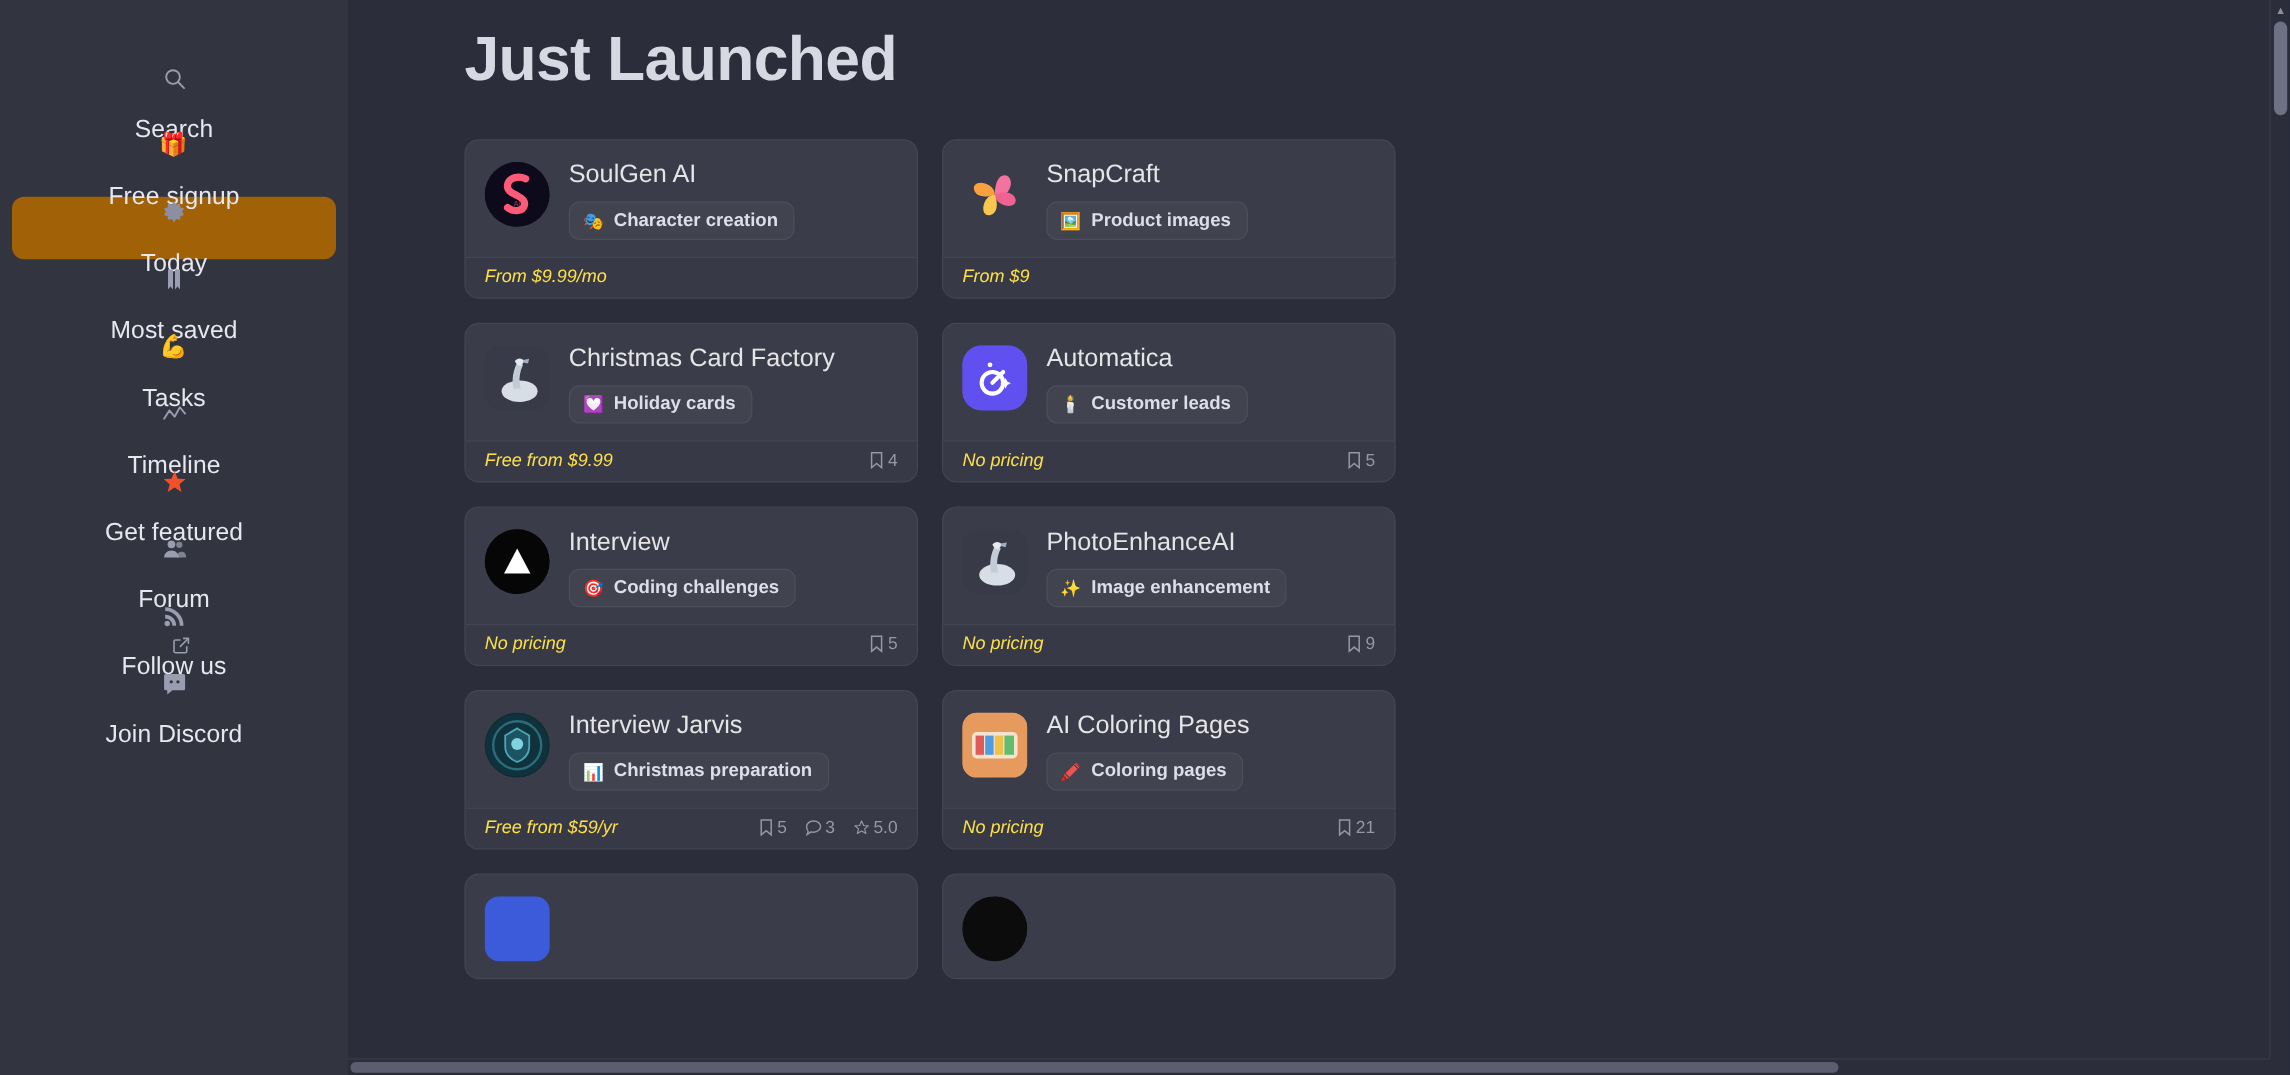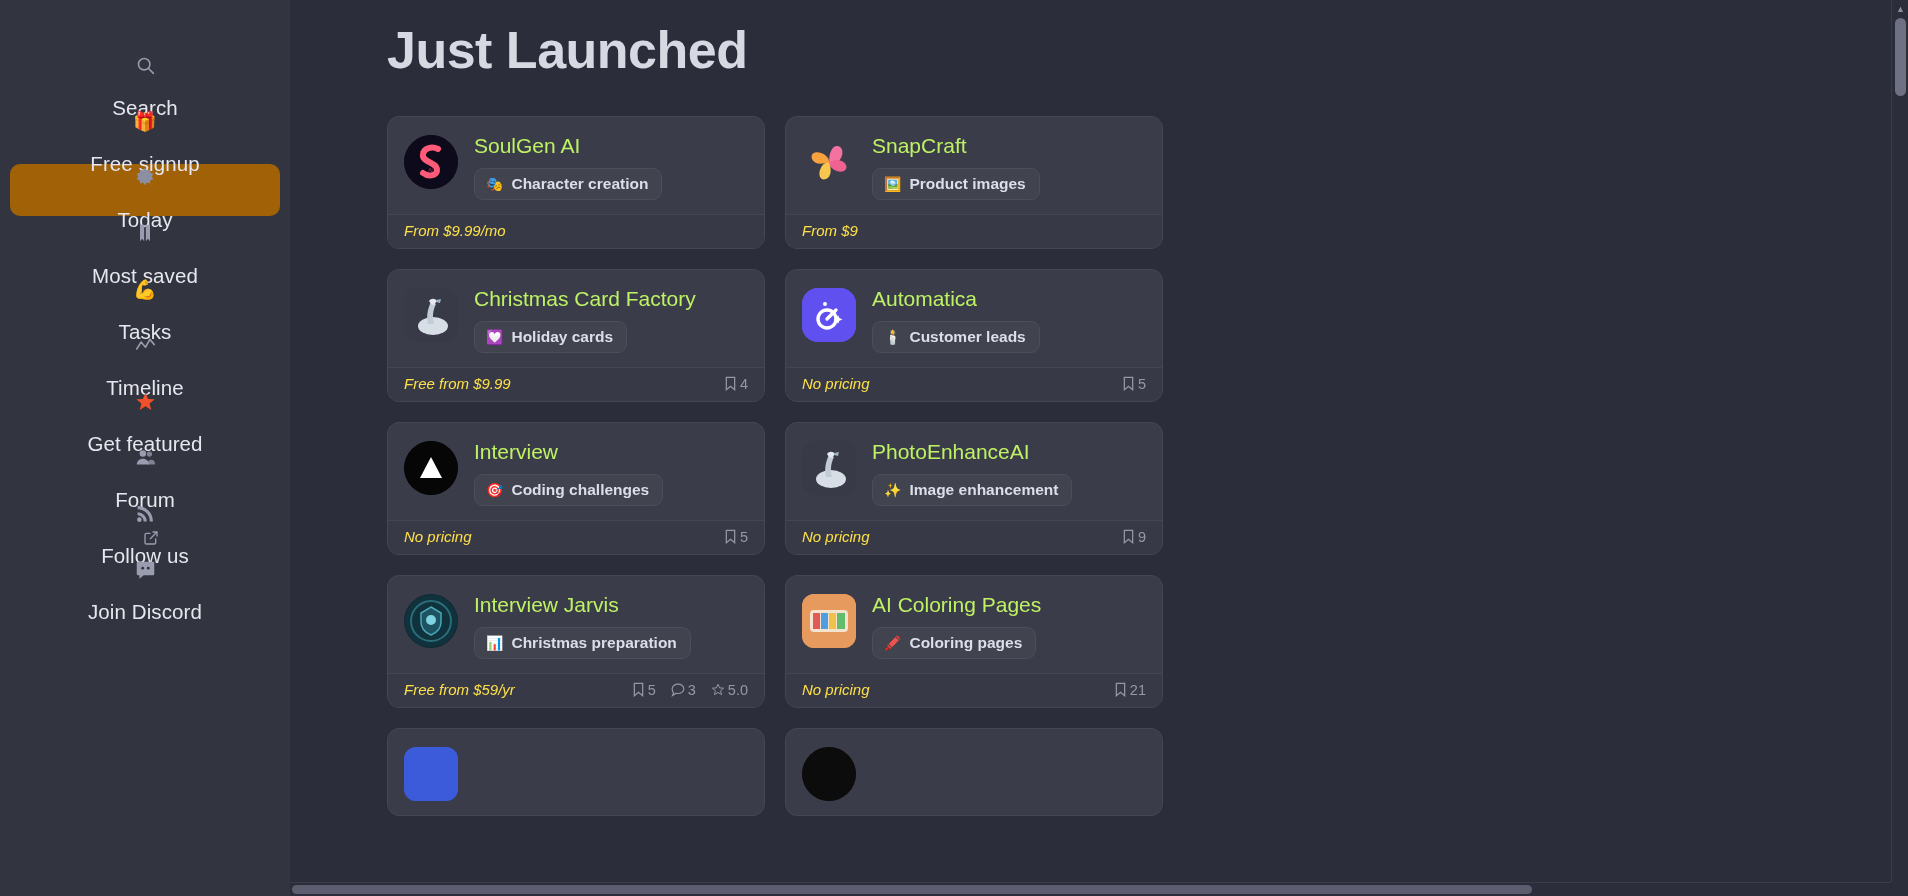--- a/index.html
+++ b/index.html
@@ -100,21 +100,21 @@
     flex: 0 0 54px;
     border-radius: 14px;
     display: flex; align-items: center; justify-content: center;
     font-size: 26px;
     overflow: hidden;
     position: relative;
   }
   .card-col { display: flex; flex-direction: column; gap: 11px; min-width: 0; }
   .card-title {
     font-size: 21px;
-    color: #bef264;
+    color: #e5e5e5;
     line-height: 1.05;
     white-space: nowrap;
   }
   .tag {
     display: inline-flex;
     align-items: center;
     gap: 8px;
     align-self: flex-start;
     background: #41434f;
     border: 1px solid #4c4e5c;

